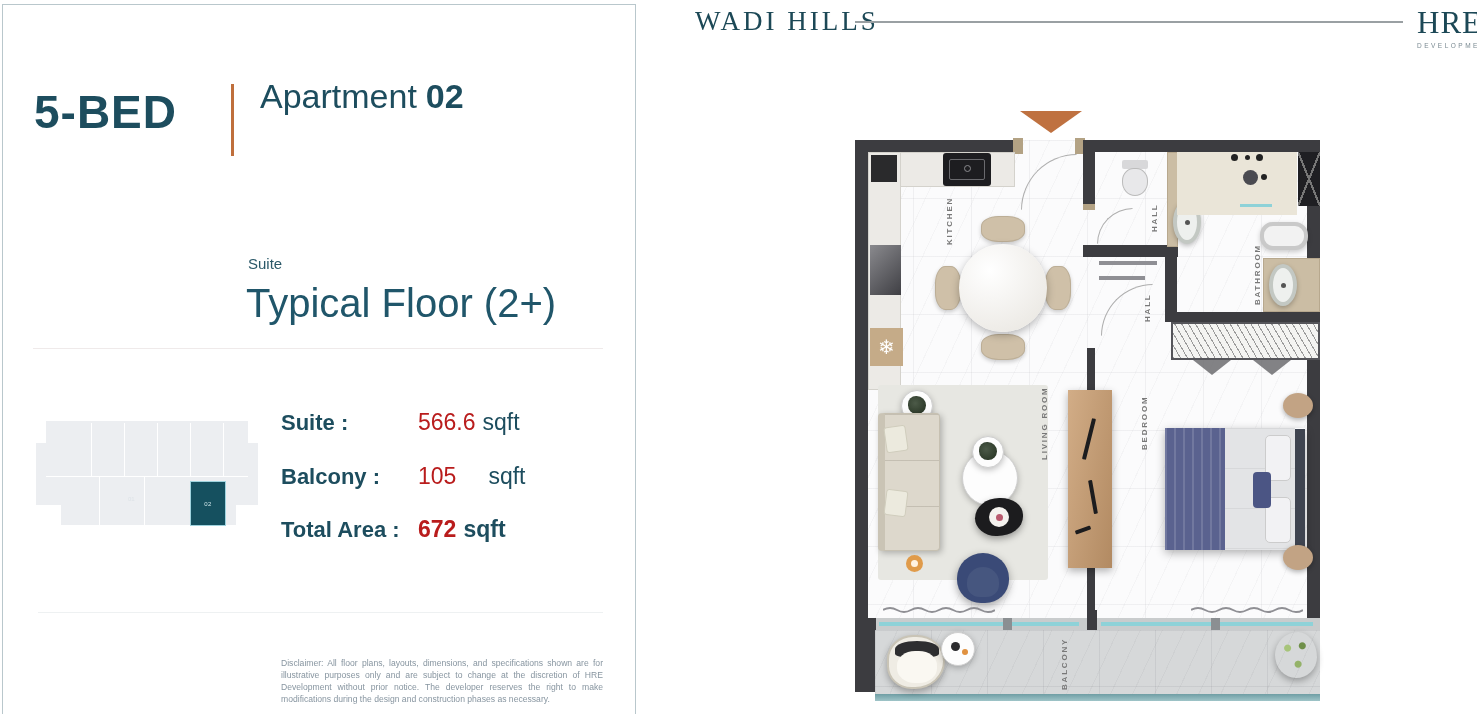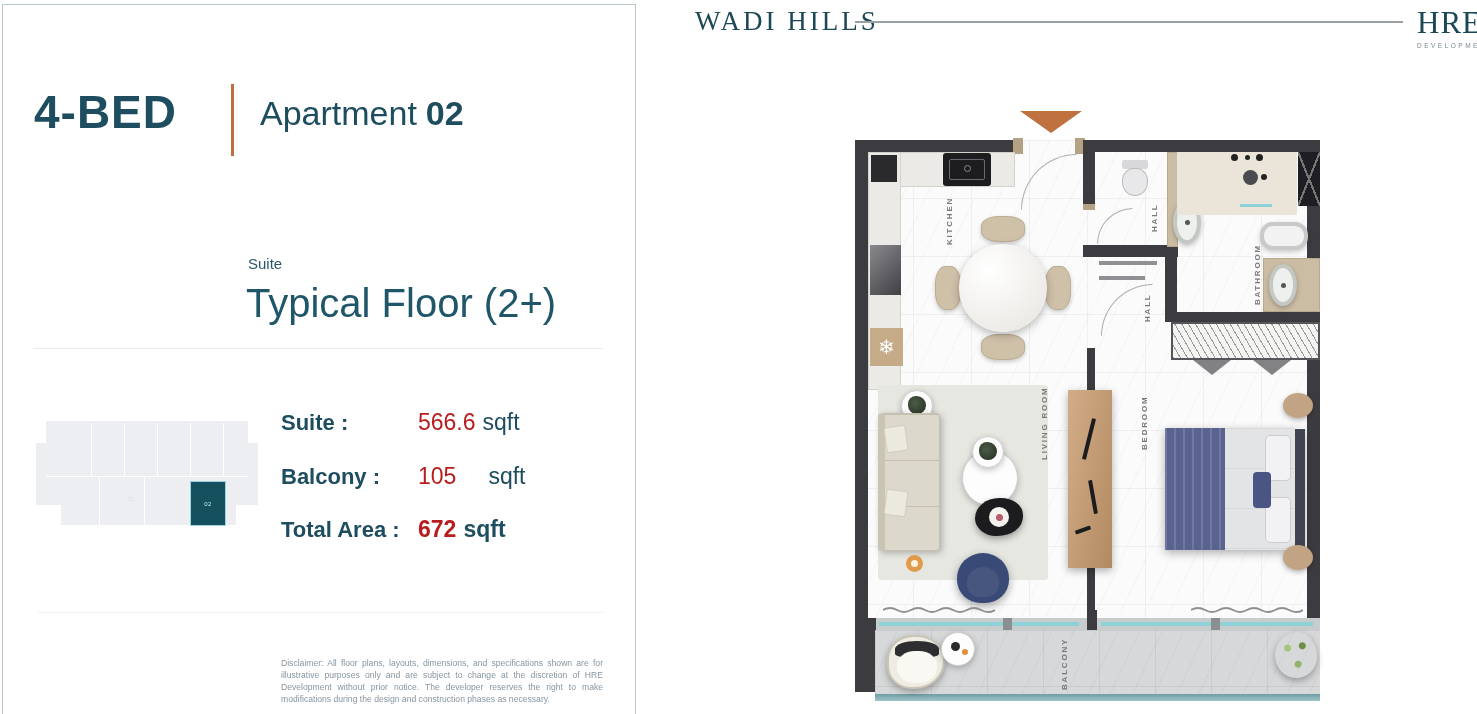--- a/index.html
+++ b/index.html
@@ -4,21 +4,21 @@
 <style>
   html,body{margin:0;padding:0;background:#fff;}
   .page{position:relative;width:1477px;height:714px;background:#fff;overflow:hidden;
         font-family:"Liberation Sans",sans-serif;color:#1d4d5e;}
   
   .panel{position:absolute;left:2px;top:4px;width:632px;height:720px;background:#fff;
          border:1.5px solid #b9c7cc;}
   .bed-type{position:absolute;left:31px;top:80px;font-size:46px;font-weight:700;
             letter-spacing:1px;color:#1d4d5e;}
   .orange-divider{position:absolute;left:228px;top:79px;width:3px;height:72px;background:#bf6f3c;}
-  .apartment{position:absolute;left:257px;top:89px;font-size:34px;color:#1d4d5e;}
+  .apartment{position:absolute;left:257px;top:72px;font-size:34px;color:#1d4d5e;}
   .apartment .num{font-weight:700;margin-left:9px;}
   .level-label{position:absolute;left:245px;top:250px;font-size:15px;color:#2a5868;}
   .level-value{position:absolute;left:243px;top:276px;font-size:40px;color:#20566a;}
   .hdiv{position:absolute;height:1px;background:#efeaea;}
   .hdiv.d1{left:30px;top:343px;width:570px;}
   .hdiv.d2{left:35px;top:607px;width:565px;background:#eef1f2;}
   
   .keyplan{position:absolute;left:33px;top:413px;width:222px;height:112px;}
   .kp-rect{position:absolute;background:#eceef1;}
   .kp-line{position:absolute;background:#fff;}
@@ -149,21 +149,21 @@
      background-image:radial-gradient(circle at 30% 35%,#a7c47a 3px,transparent 4px),
        radial-gradient(circle at 65% 30%,#6f8f49 3px,transparent 4px),
        radial-gradient(circle at 55% 70%,#94b268 3px,transparent 4px);}
 </style>
 </head>
 <body>
 
 <div class="page">
 
   <div class="panel">
-    <div class="bed-type">4-BED</div>
+    <div class="bed-type">5-BED</div>
     <div class="orange-divider"></div>
     <div class="apartment">
       <span>Apartment</span><span class="num">02</span>
     </div>
 
     <div class="level-label">Suite</div>
     <div class="level-value">Typical Floor (2+)</div>
     <div class="hdiv d1"></div>
 
     <div class="keyplan">

